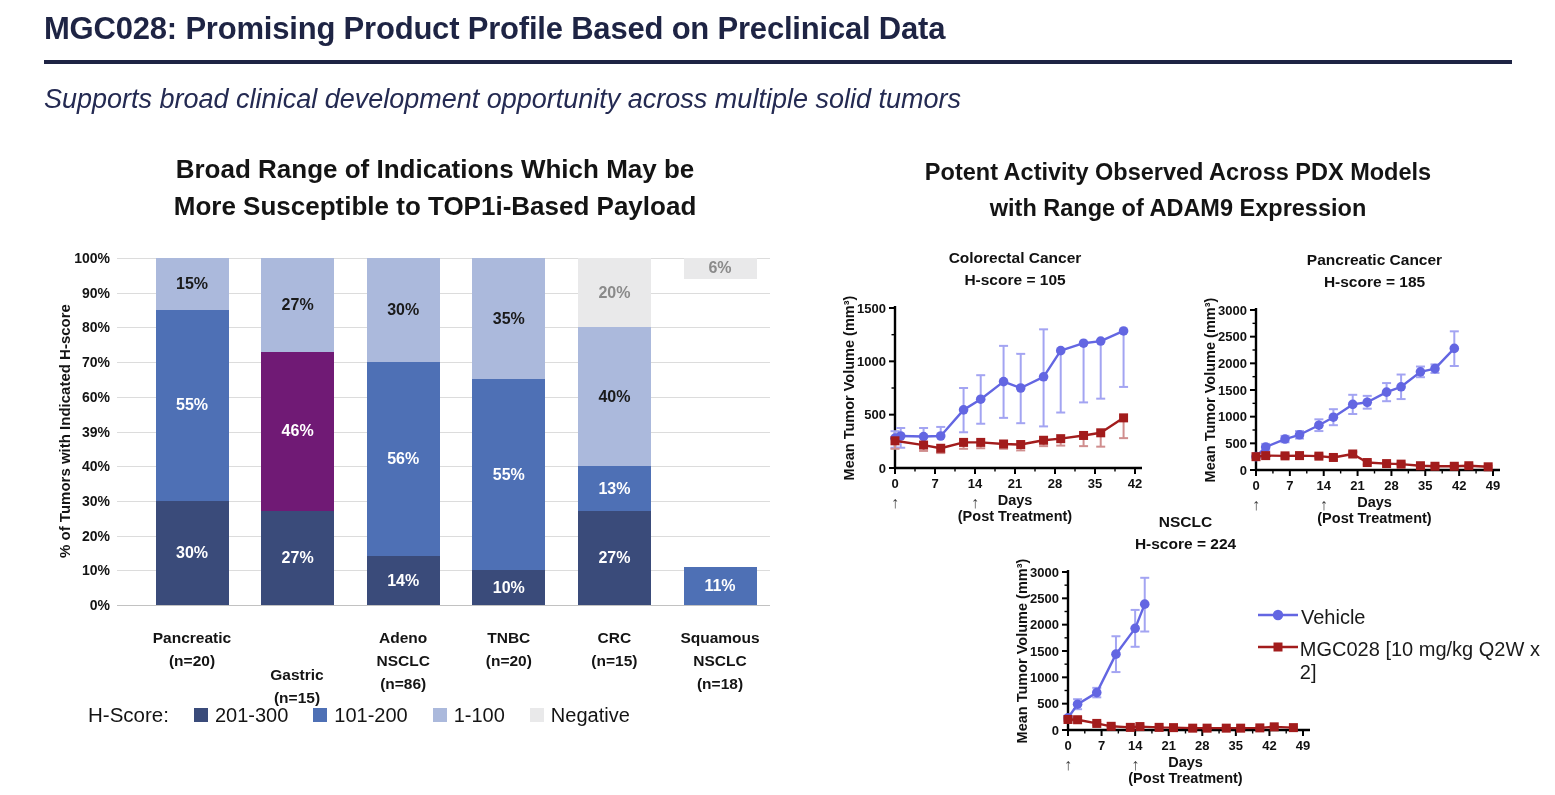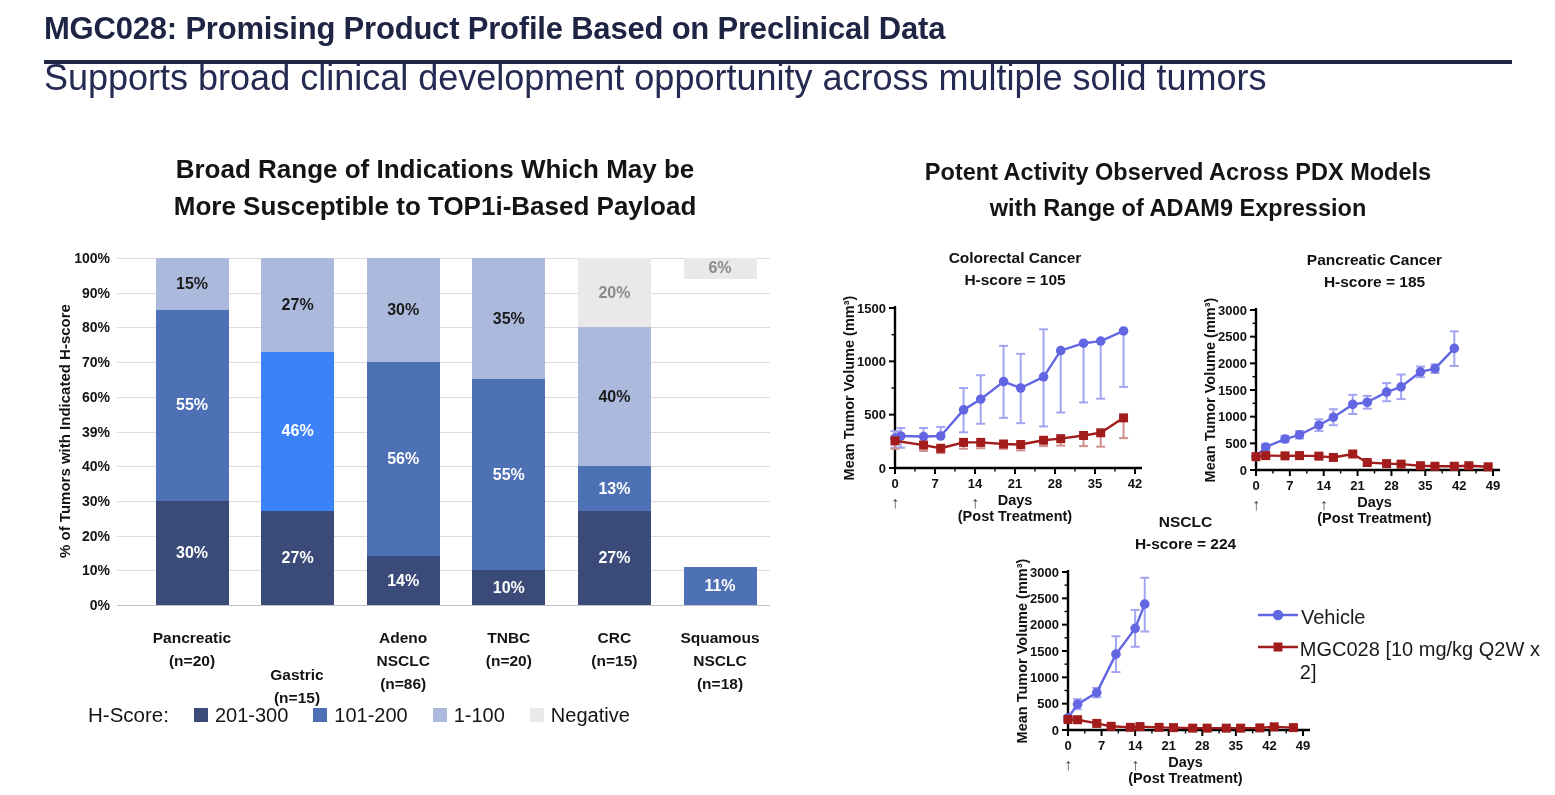--- a/index.html
+++ b/index.html
@@ -1,21 +1,21 @@
 <!DOCTYPE html>
 <html><head>
 <meta charset="utf-8">
 <style>
   html,body{margin:0;padding:0;background:#fff;}
   .slide{position:relative;width:1555px;height:795px;background:#ffffff;overflow:hidden;
          font-family:"Liberation Sans",sans-serif;color:#1a1a1a;}
   .abs{position:absolute;}
   .hdr-title{left:44px;top:11px;font-size:31px;font-weight:bold;color:#1E2444;letter-spacing:-0.2px;}
   .hdr-rule{left:44px;top:60px;width:1468px;height:3.5px;background:#1E2444;}
-  .hdr-sub{left:44px;top:57px;font-size:36px;color:#242A52;}
+  .hdr-sub{left:44px;top:84px;font-size:27px;font-style:italic;color:#242A52;}
   .panel-title{text-align:center;font-weight:bold;color:#141414;}
   .panel-title.left{left:100px;top:151px;width:670px;font-size:26px;line-height:37px;}
   .panel-title.right{left:848px;top:154px;width:660px;font-size:23.5px;line-height:36px;}
   .bar-ylabel{left:52px;top:258px;height:347px;width:26px;writing-mode:vertical-rl;transform:rotate(180deg);
               text-align:center;font-size:15px;font-weight:bold;color:#141414;line-height:26px;}
   .grid-line{position:absolute;height:1px;background:#DCDCDC;}
   .ytick{position:absolute;width:70px;text-align:right;font-size:14px;font-weight:bold;color:#141414;height:20px;line-height:20px;}
   .bar-seg{position:absolute;display:flex;align-items:center;justify-content:center;font-size:16px;font-weight:bold;}
   .cat-label{position:absolute;text-align:center;font-size:15.5px;font-weight:bold;color:#141414;line-height:23px;}
   .bar-legend{left:88px;top:703px;display:flex;align-items:center;gap:25px;font-size:20px;color:#141414;}
@@ -76,21 +76,21 @@
       <div class="bar-seg" style="left: 155.5px; top: 258px; width: 73px; height: 52.05px; background: rgb(171, 185, 220); color: rgb(26, 26, 26);">
         <span>15%</span>
       </div>
       <div class="cat-label" style="left: 132px; top: 626px; width: 120px;">
         <div>Pancreatic</div>
         <div>(n=20)</div>
       </div>
       <div class="bar-seg" style="left: 261.1px; top: 511.31px; width: 73px; height: 93.69px; background: rgb(58, 75, 122); color: rgb(255, 255, 255);">
         <span>27%</span>
       </div>
-      <div class="bar-seg" style="left: 261.1px; top: 351.69px; width: 73px; height: 159.62px; background: #3b82f6; color: rgb(255, 255, 255);">
+      <div class="bar-seg" style="left: 261.1px; top: 351.69px; width: 73px; height: 159.62px; background: #701a75; color: rgb(255, 255, 255);">
         <span>46%</span>
       </div>
       <div class="bar-seg" style="left: 261.1px; top: 258px; width: 73px; height: 93.69px; background: rgb(171, 185, 220); color: rgb(26, 26, 26);">
         <span>27%</span>
       </div>
       <div class="cat-label" style="left: 237px; top: 626px; width: 120px; margin-top: 37px;">
         <div>Gastric</div>
         <div>(n=15)</div>
       </div>
       <div class="bar-seg" style="left: 366.7px; top: 556.42px; width: 73px; height: 48.58px; background: rgb(58, 75, 122); color: rgb(255, 255, 255);">

